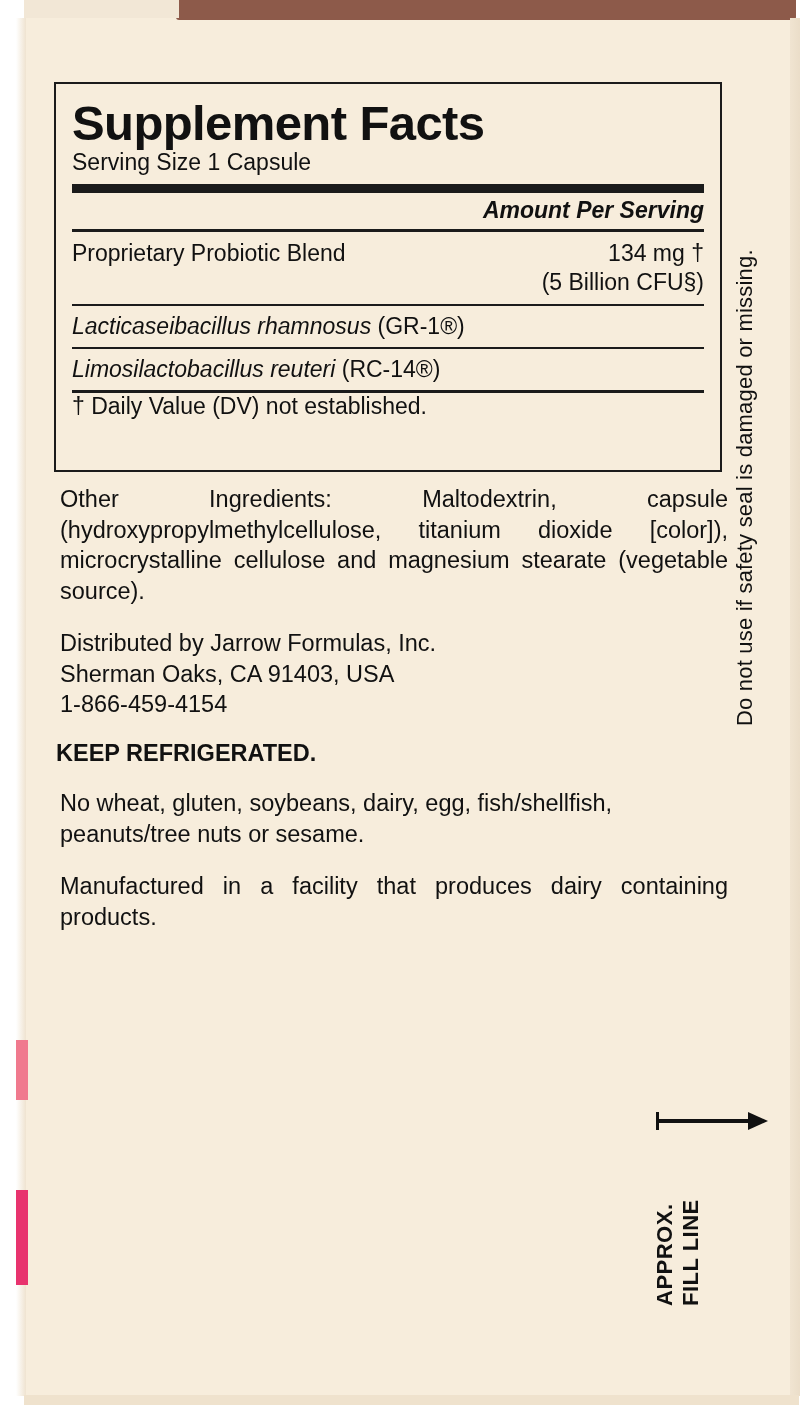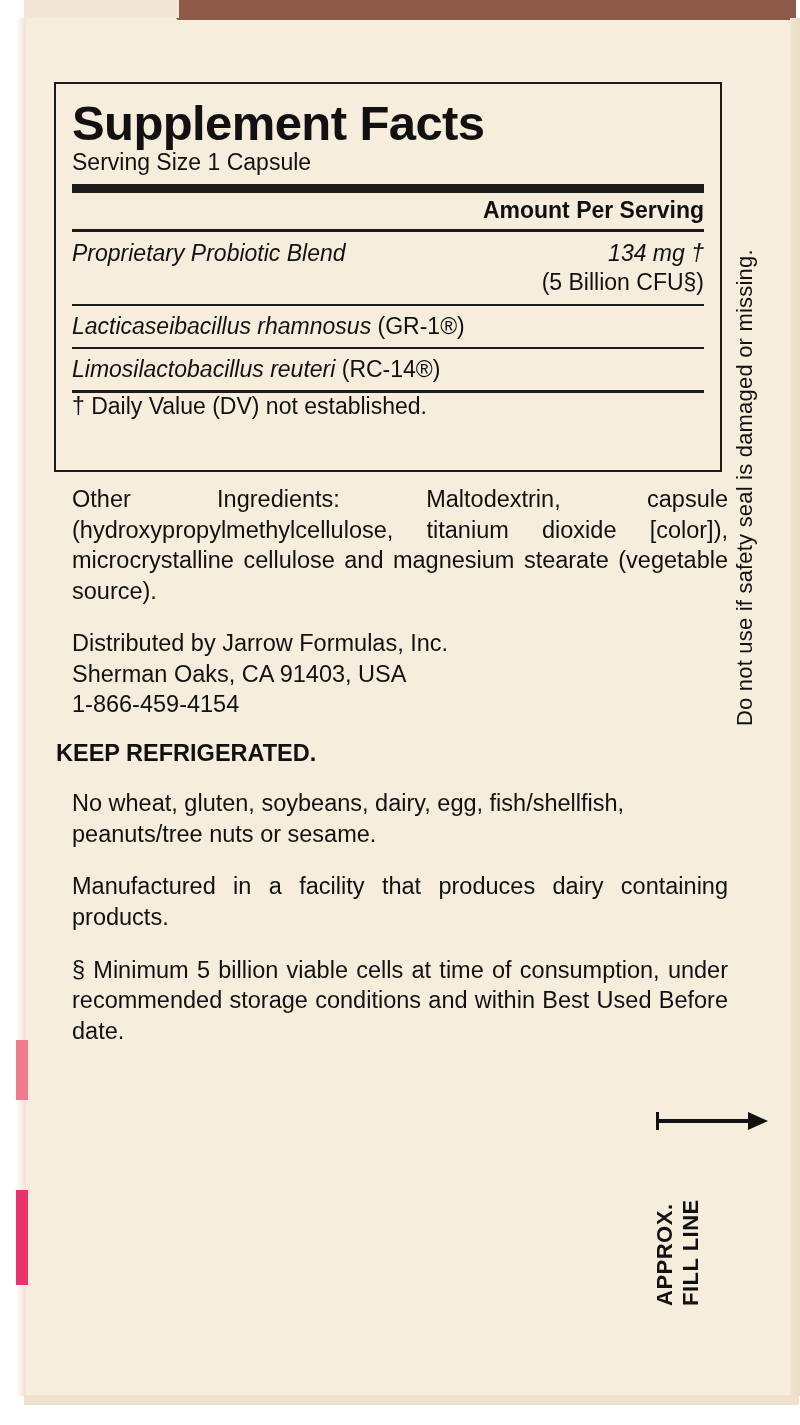--- a/index.html
+++ b/index.html
@@ -126,29 +126,29 @@
   }
   .rule-med {
     border-top: 3.5px solid #1b1b1b;
   }
   .sf-amount {
     text-align: right;
     font-size: 23px;
     font-weight: bold;
     color: #111;
     padding: 4px 0 5px 0;
+    font-style: italic;
   }
   .sf-row {
     display: flex;
     justify-content: space-between;
     align-items: baseline;
     font-size: 23px;
     color: #111;
     padding-top: 8px;
-    font-style: italic;
   }
   .sf-sub {
     text-align: right;
     font-size: 23px;
     color: #111;
     padding: 2px 0 8px 0;
   }
   .sf-organism {
     font-size: 23px;
     font-style: italic;
@@ -167,21 +167,21 @@
   .body-copy {
     position: absolute;
     left: 40px;
     top: 484px;
     width: 672px;
     color: #111;
   }
   .para {
     font-size: 23.5px;
     line-height: 1.30;
-    margin: 0 0 22px 16px;
+    margin: 0 0 22px 4px;
   }
   .para.justify { text-align: justify; }
   .para.tight { margin-bottom: 18px; }
   .bold-line {
     font-size: 23.5px;
     font-weight: bold;
     margin: 16px 0 20px 0;
     line-height: 1.3;
   }
   .addr-line { display: block; }
@@ -299,21 +299,20 @@
       <span class="addr-line">Sherman Oaks, CA 91403, USA</span>
       <span class="addr-line">1-866-459-4154</span>
     </p>
 
     <p class="bold-line">KEEP REFRIGERATED.</p>
 
     <p class="para">No wheat, gluten, soybeans, dairy, egg, fish/shellfish, peanuts/tree nuts or sesame.</p>
 
     <p class="para justify">Manufactured in a facility that produces dairy containing products.</p>
 
-    <p class="para justify">§ Minimum 5 billion viable cells at time of consumption, under recommended storage conditions and within Best Used Before date.</p>
   </div>
 
   <div class="fill-marker">
     <div class="fill-arrow-row">
       <div class="fill-arrow-tail"></div>
       <div class="fill-arrow-line"></div>
       <div class="fill-arrow-head"></div>
     </div>
     <div class="fill-text" style="white-space: pre-line;">APPROX.
 FILL LINE</div>

